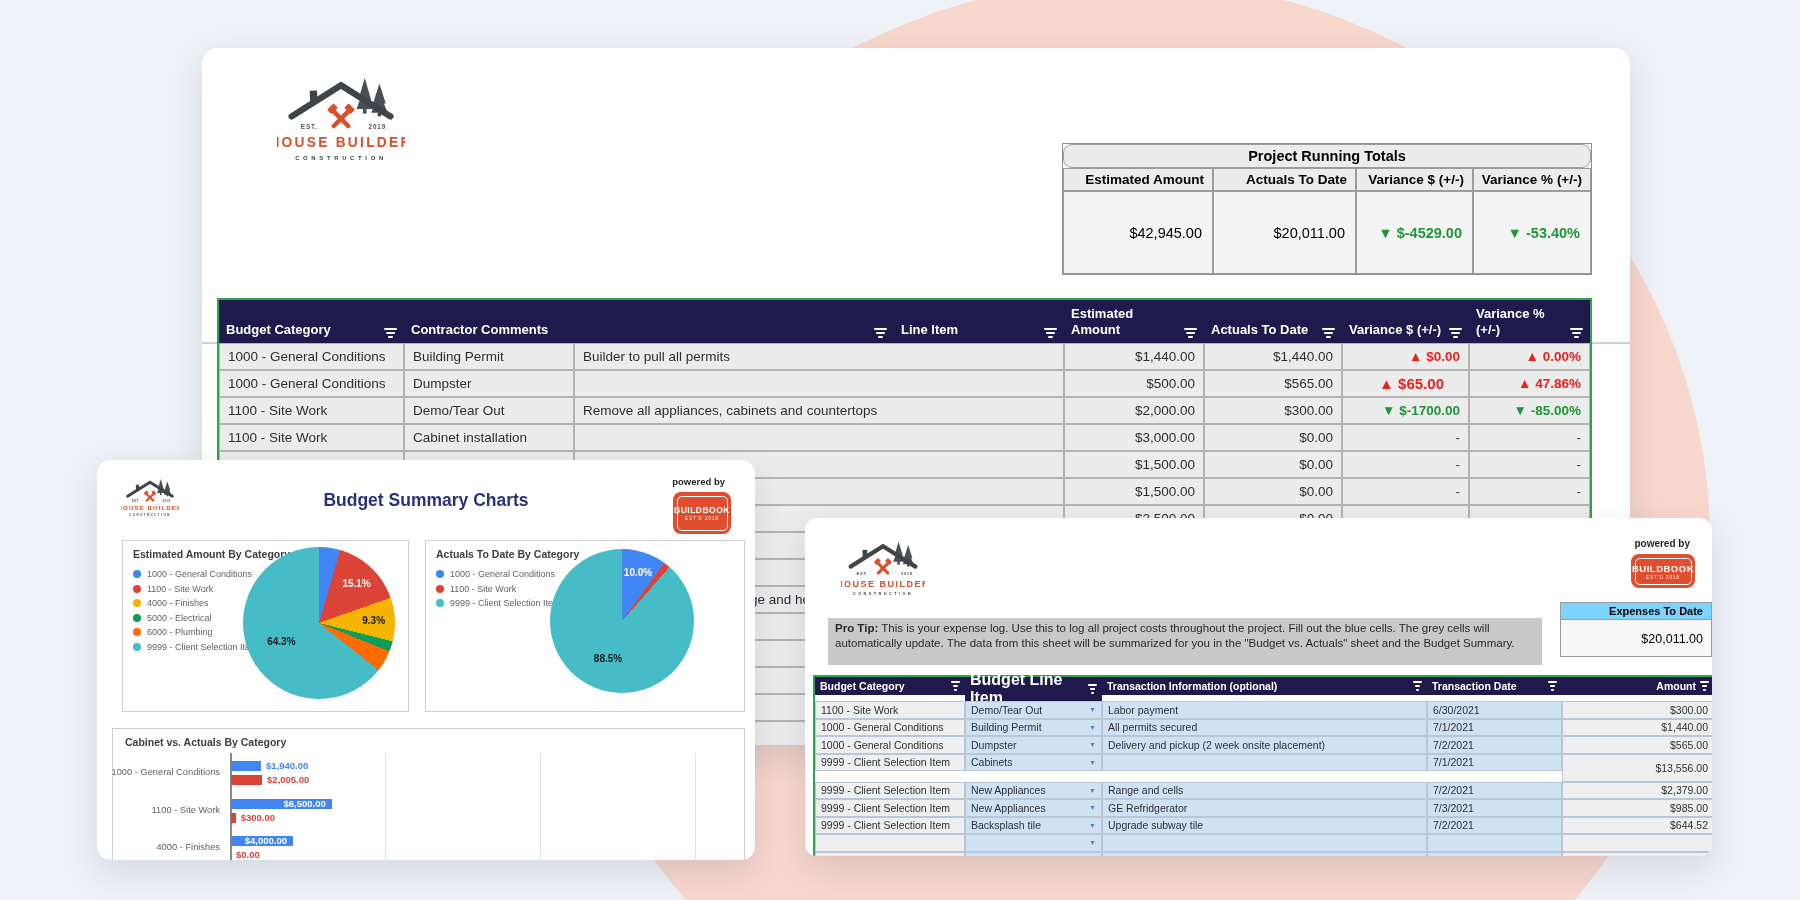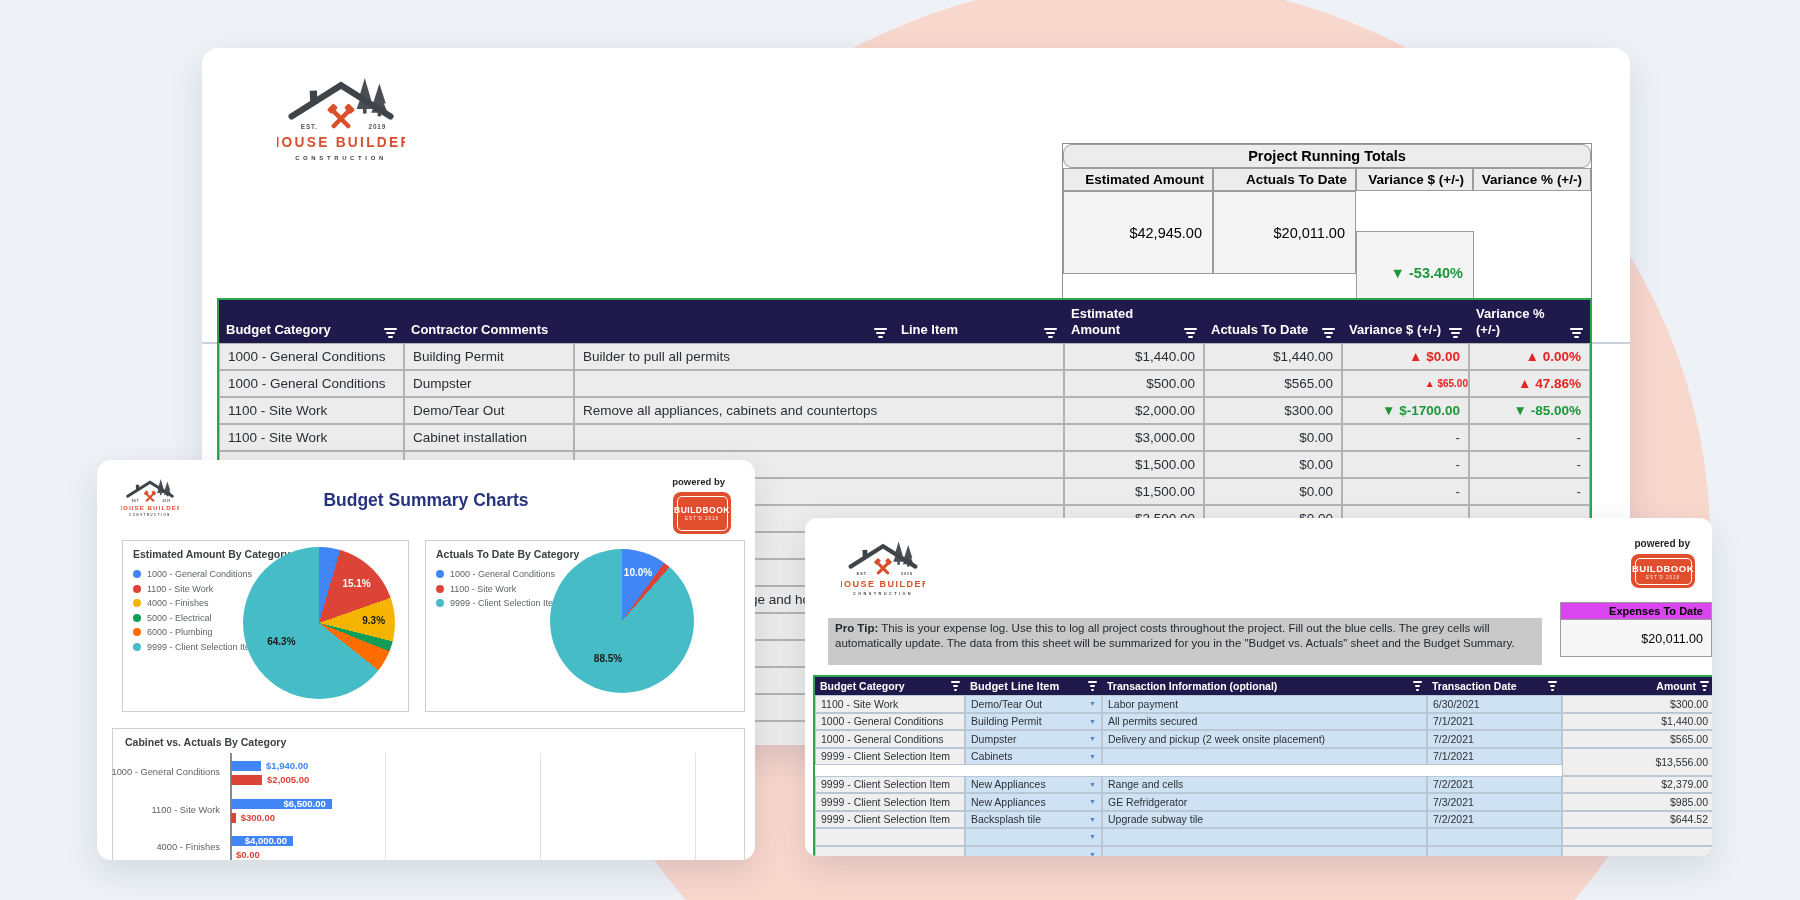--- a/index.html
+++ b/index.html
@@ -59,21 +59,21 @@
 
   
   .powered { position:absolute; font-size:10px; font-weight:bold; color:#1f2023; }
   .bb { position:absolute; background:#e14e2d; border-radius:8px; display:flex; align-items:center; justify-content:center; }
   .bb-in { border:1.5px solid #ffffff; border-radius:5px; width:calc(100% - 7px); height:calc(100% - 7px);
            display:flex; flex-direction:column; align-items:center; justify-content:center; color:#fff; }
   .bb-name { font-weight:bold; letter-spacing:.5px; }
   .bb-sub { font-size:4.5px; letter-spacing:1px; margin-top:1px; opacity:.9; }
 
   .exp-box { position:absolute; border:1px solid #9c9c9c; }
-  .exp-box .hd { background:#d946ef; font-weight:bold; font-size:11px; text-align:right;
+  .exp-box .hd { background:#7dd3fc; font-weight:bold; font-size:11px; text-align:right;
                  padding:2px 8px; border-bottom:1px solid #9c9c9c; }
   .exp-box .vl { background:#f6f6f6; font-size:12.5px; text-align:right; padding:12px 8px 10px; }
 </style>
 </head>
 <body>
 
 <div id="stage">
   <div class="blob" style="left:550px; top:-20px; width:1160px; height:1120px;"></div>
 
   <div class="card" id="main-card" style="left:202px; top:48px; width:1428px; height:697px;">
@@ -103,21 +103,22 @@
         <div class="tot-row tot-cell tot-title" style="height: 24px; border-radius: 9px;">Project Running Totals</div>
         <div class="tot-row">
           <div class="tot-cell tot-head" style="width: 150px; height: 23px;">Estimated Amount</div>
           <div class="tot-cell tot-head" style="width: 143px; height: 23px;">Actuals To Date</div>
           <div class="tot-cell tot-head" style="width: 117px; height: 23px;">Variance $ (+/-)</div>
           <div class="tot-cell tot-head" style="width: 118px; height: 23px;">Variance % (+/-)</div>
         </div>
         <div class="tot-row">
           <div class="tot-cell tot-val " style="width: 150px; height: 83px;">$42,945.00</div>
           <div class="tot-cell tot-val " style="width: 143px; height: 83px;">$20,011.00</div>
-          <div class="tot-cell tot-val down" style="width: 118px; height: 83px; margin-top: 40px;">▼ -53.40%</div>
+          <div class="tot-cell tot-val down" style="width: 117px; height: 83px;">▼ $-4529.00</div>
+          <div class="tot-cell tot-val down" style="width: 118px; height: 83px;">▼ -53.40%</div>
         </div>
       </div>
 
     <div style="position:absolute; left:0; top:294px; width:100%; height:2px; background:#c9cfdb;"></div>
 
     <div class="sheet" id="budget-table" style="left:15px; top:250px; width:1375px;">
         <div class="srow">
           <div class="hcell" style="width: 185px; height: 43px; font-size: 13px; padding: 5px 7px;">
             <span style="line-height: 1.25;">Budget Category</span>
             <span class="ficon">
@@ -183,21 +184,21 @@
           <div class="cell num" style="width: 138px; height: 27px; font-size: 13.5px; padding: 0px 8px;">$1,440.00</div>
           <div class="cell num up" style="width: 127px; height: 27px; font-size: 13.5px; padding: 0px 8px;">▲ $0.00</div>
           <div class="cell num up" style="width: 121px; height: 27px; font-size: 13.5px; padding: 0px 8px;">▲ 0.00%</div>
         </div>
         <div class="srow">
           <div class="cell" style="width: 185px; height: 27px; font-size: 13.5px; padding: 0px 8px;">1000 - General Conditions</div>
           <div class="cell" style="width: 170px; height: 27px; font-size: 13.5px; padding: 0px 8px;">Dumpster</div>
           <div class="cell" style="width: 490px; height: 27px; font-size: 13.5px; padding: 0px 8px;"></div>
           <div class="cell num" style="width: 140px; height: 27px; font-size: 13.5px; padding: 0px 8px;">$500.00</div>
           <div class="cell num" style="width: 138px; height: 27px; font-size: 13.5px; padding: 0px 8px;">$565.00</div>
-          <div class="cell num up" style="width: 127px; height: 27px; font-size: 10px; padding: 0px 0;">▲ $65.00</div>
+          <div class="cell num up" style="width: 127px; height: 27px; font-size: 15px; padding: 0px 24px;">▲ $65.00</div>
           <div class="cell num up" style="width: 121px; height: 27px; font-size: 13.5px; padding: 0px 8px;">▲ 47.86%</div>
         </div>
         <div class="srow">
           <div class="cell" style="width: 185px; height: 27px; font-size: 13.5px; padding: 0px 8px;">1100 - Site Work</div>
           <div class="cell" style="width: 170px; height: 27px; font-size: 13.5px; padding: 0px 8px;">Demo/Tear Out</div>
           <div class="cell" style="width: 490px; height: 27px; font-size: 13.5px; padding: 0px 8px;">Remove all appliances, cabinets and countertops</div>
           <div class="cell num" style="width: 140px; height: 27px; font-size: 13.5px; padding: 0px 8px;">$2,000.00</div>
           <div class="cell num" style="width: 138px; height: 27px; font-size: 13.5px; padding: 0px 8px;">$300.00</div>
           <div class="cell num down" style="width: 127px; height: 27px; font-size: 13.5px; padding: 0px 8px;">▼ $-1700.00</div>
           <div class="cell num down" style="width: 121px; height: 27px; font-size: 13.5px; padding: 0px 8px;">▼ -85.00%</div>
@@ -460,21 +461,21 @@
     <div class="sheet" id="expense-table" style="left:8px; top:157px; width:903px;">
         <div class="srow">
           <div class="hcell" style="width: 150px; height: 18px; font-size: 10.5px; padding: 2px 5px; align-items: center;">
             <span>Budget Category</span>
             <span class="ficon">
               <i style="width: 9px;"></i>
               <i style="width: 5.94px;"></i>
               <i style="width: 2.97px;"></i>
             </span>
           </div>
-          <div class="hcell" style="width: 137px; height: 18px; font-size: 11px; padding: 2px 5px; align-items: center;">
+          <div class="hcell" style="width: 137px; height: 24px; font-size: 16px; padding: 2px 5px; align-items: center;">
             <span>Budget Line Item</span>
             <span class="ficon">
               <i style="width: 9px;"></i>
               <i style="width: 5.94px;"></i>
               <i style="width: 2.97px;"></i>
             </span>
           </div>
           <div class="hcell" style="width: 325px; height: 18px; font-size: 10.5px; padding: 2px 5px; align-items: center;">
             <span>Transaction Information (optional)</span>
             <span class="ficon">

